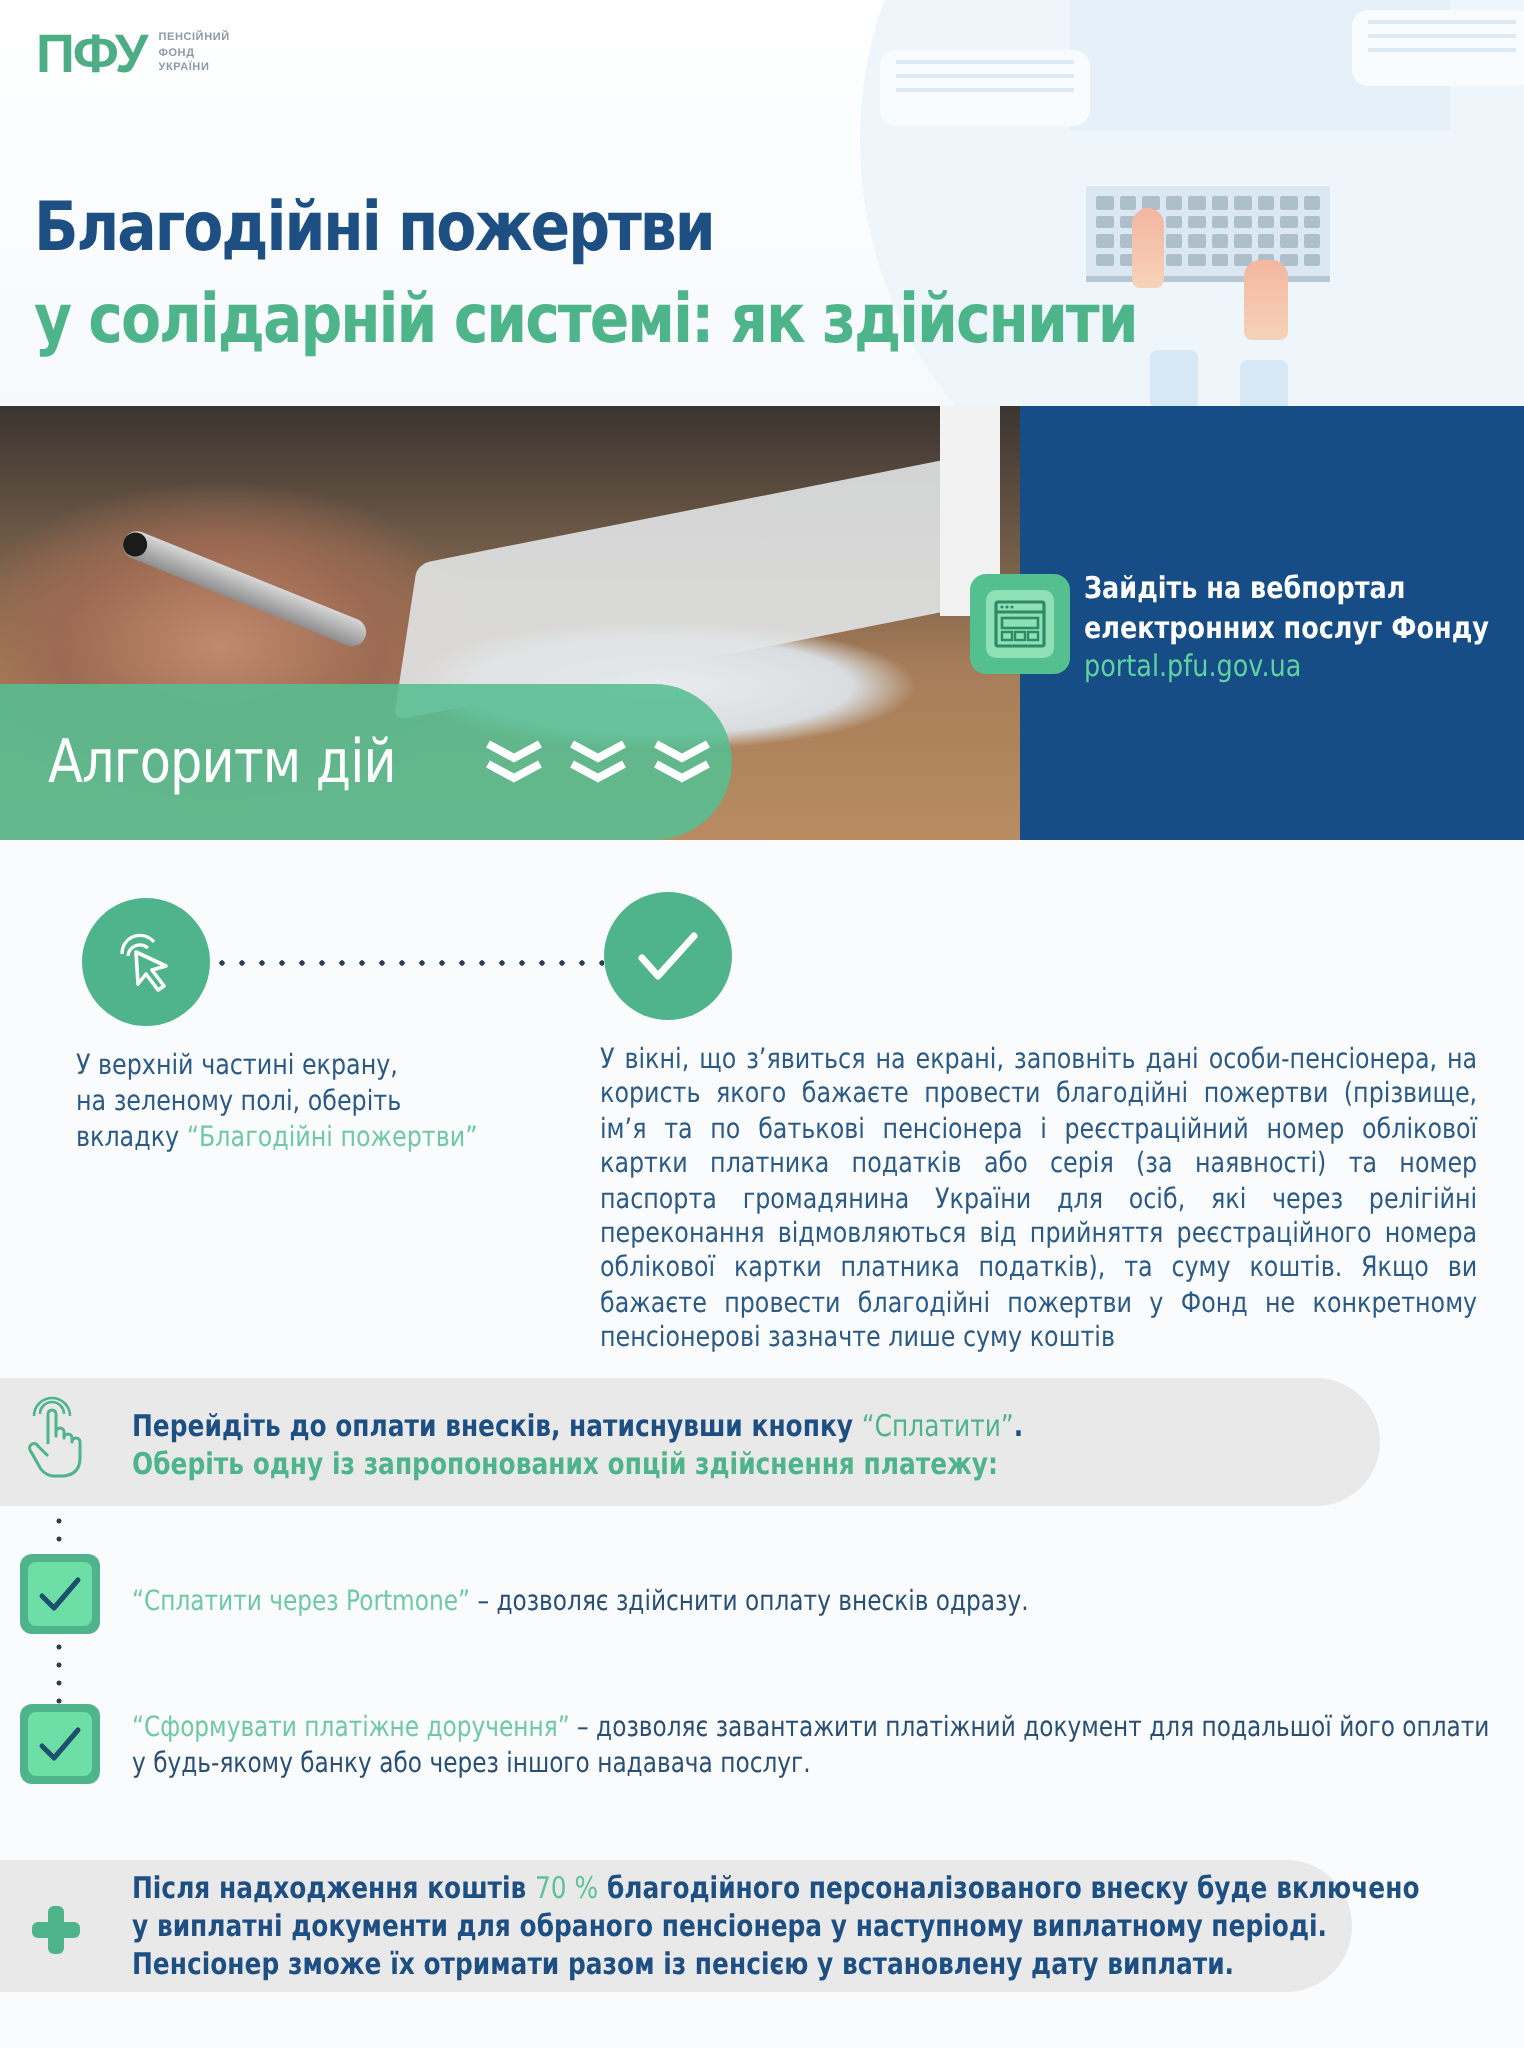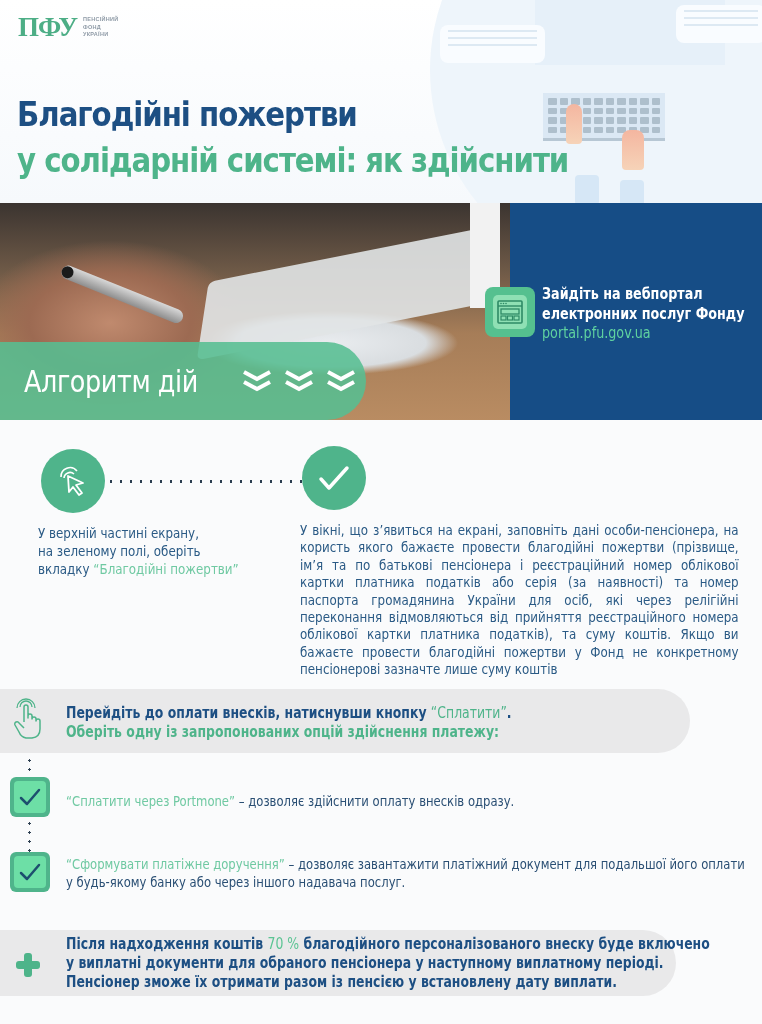--- a/index.html
+++ b/index.html
@@ -37,21 +37,21 @@
     position: absolute; width: 16px; height: 40px; border-radius: 8px 8px 4px 4px;
     background: linear-gradient(180deg, #f4b6a0, #f6d3b8);
   }
   .bg-sleeve {
     position: absolute; width: 24px; height: 30px; background: #d6e7f6; border-radius: 4px;
   }
   .logo {
     position: absolute; left: 18px; top: 14px; display: flex; align-items: center; gap: 6px;
   }
   .logo-mark {
-    font-family: Liberation Serif, serif; font-weight: bold; font-size: 27px;
+    font-family: Liberation Sans, sans-serif; font-weight: bold; font-size: 27px;
     color: #4dae86; letter-spacing: -1px; line-height: 1;
   }
   .logo-text {
     font-size: 5.5px; font-weight: bold; color: #8e9aa6; line-height: 1.35;
     letter-spacing: 0.3px;
   }
   .title {
     position: absolute; left: 17px; top: 91px;
     font-family: "DejaVu Sans", sans-serif; font-weight: bold;
     font-size: 34px; line-height: 46px; letter-spacing: -1.2px;

